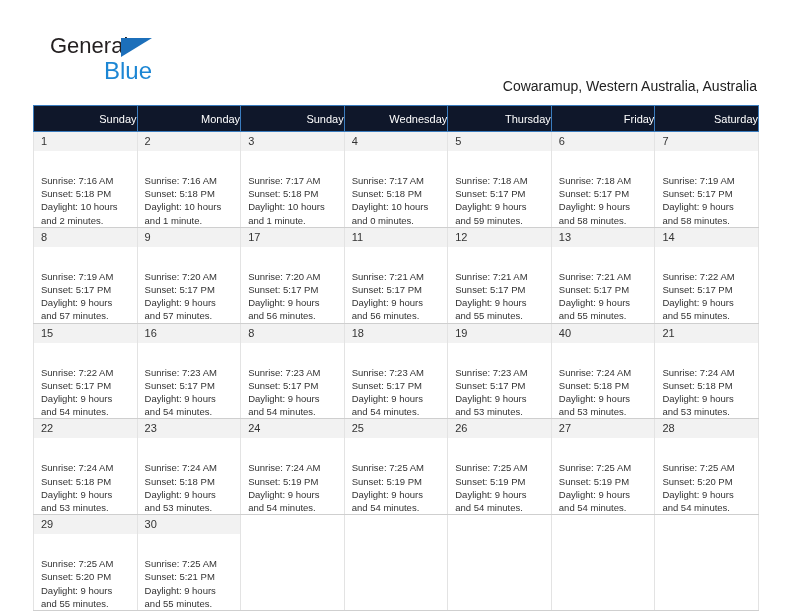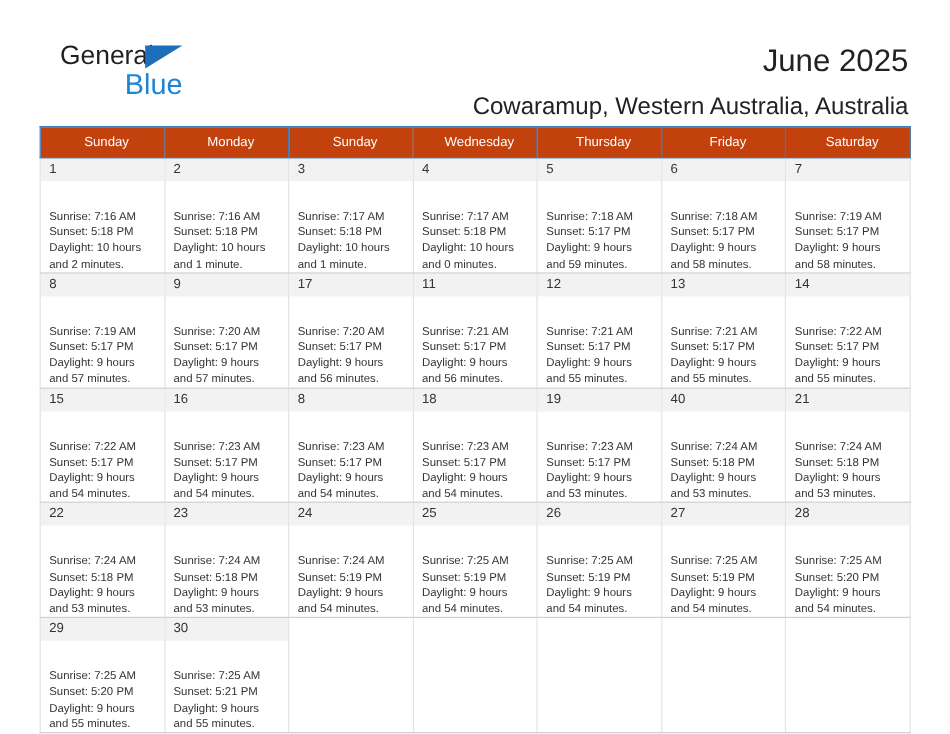--- a/index.html
+++ b/index.html
@@ -70,41 +70,41 @@
     font-size: 26px;
     color: #222222;
     text-align: right;
     white-space: nowrap;
     font-weight: normal;
   }
   .subtitle {
     position: absolute;
     right: 35px;
     top: 78px;
-    font-size: 20px;
+    font-size: 14px;
     color: #222222;
     text-align: left;
     white-space: nowrap;
   }
 
   
   .calendar {
     position: absolute;
     left: 33px;
     top: 105px;
     width: 726px;
     border-collapse: collapse;
     table-layout: fixed;
   }
   .calendar th {
-    background: #c2410c;
+    background: #0f172a;
     color: #ffffff;
     font-size: 11px;
     font-weight: normal;
-    text-align: center;
+    text-align: right;
     padding: 5px 0 5px 7px;
     height: 15px;
     border: 1px solid #3a7cbe;
   }
   .calendar td {
     vertical-align: top;
     width: 103.7px;
     height: 77px;
     border: 1px solid #e3e3e3;
     border-top: none;
@@ -146,21 +146,20 @@
 <div class="page">
 
   <div class="header">
 
     <div class="logo">
       <span class="logo-general">General</span>
       <span class="logo-tri"></span>
       <span class="logo-blue">Blue</span>
     </div>
 
-    <div class="title">June 2025</div>
     <div class="subtitle">Cowaramup, Western Australia, Australia</div>
   </div>
 
   <table class="calendar">
     <thead>
       <tr>
         <th>Sunday</th>
         <th>Monday</th>
         <th>Sunday</th>
         <th>Wednesday</th>

